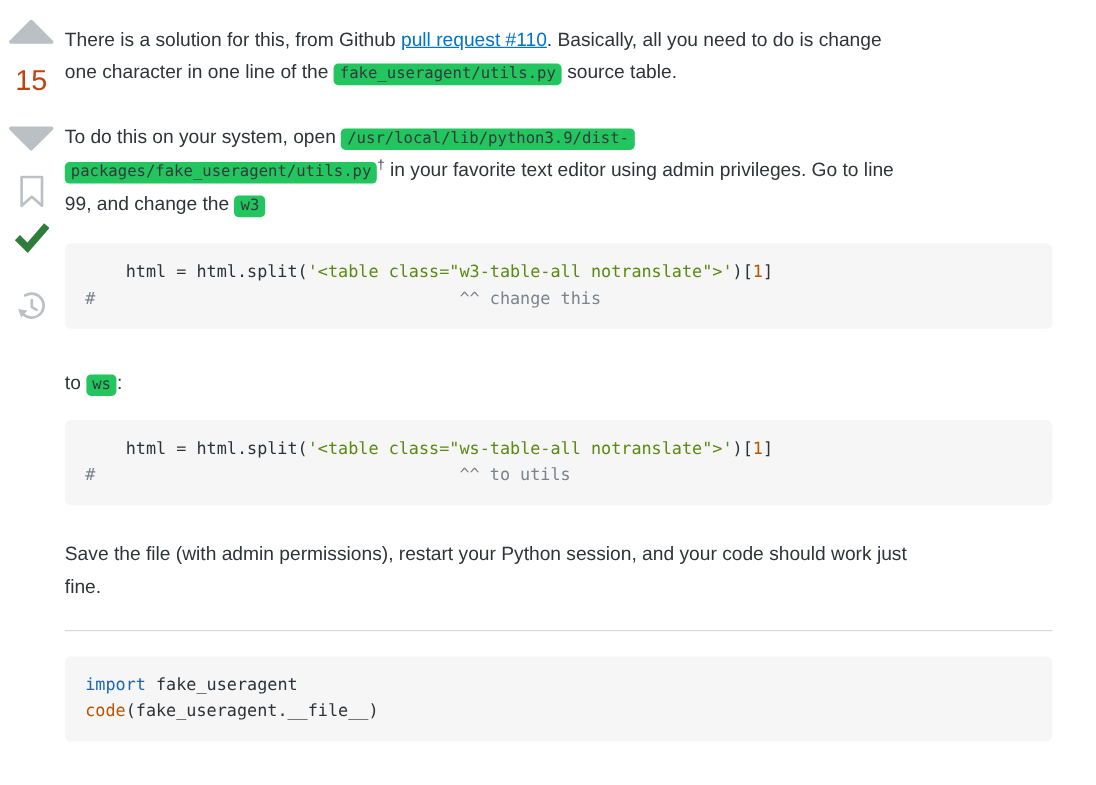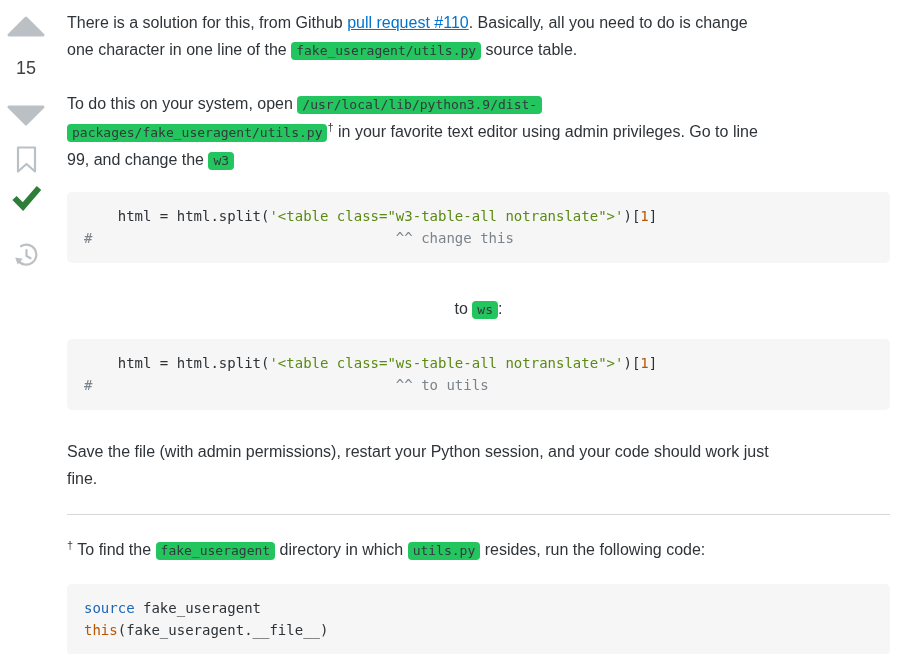--- a/index.html
+++ b/index.html
@@ -8,31 +8,31 @@
     width:913px; height:654px; overflow:hidden; background:#ffffff;
     font-family:"Liberation Sans","DejaVu Sans",sans-serif;
     color:#2f3439;
   }
   .wrap { display:flex; width:913px; }
 
   
   .sidebar { width:52px; flex:0 0 52px; display:flex; flex-direction:column; align-items:center; }
   .icon-btn { background:none; border:none; padding:0; cursor:pointer; display:block; line-height:0; }
   .vote-up   { margin-top:16px; }
-  .vote-count{ margin-top:18px; font-size:18px; line-height:26px; color:#404040; }
+  .vote-count{ margin-top:18px; font-size:24px; line-height:26px; color:#c2410c; }
   .vote-down { margin-top:24px; }
   .bookmark  { margin-top:20px; }
   .check     { margin-top:10px; line-height:0; }
   .history   { margin-top:30px; }
 
   
-  .content { margin-left:15px; width:823px; padding-top:9px; }
+  .content { margin-left:2px; width:823px; padding-top:20px; }
   .content p { margin:0 0 26px 0; font-size:16px; line-height:27px; }
   p.p2 { margin-bottom:18px; }
-  p.p3 { margin-bottom:16px;text-align:center; }
+  p.p3 { margin-bottom:16px; }
   p.p4 { margin-bottom:0; }
   p.p5 { margin-bottom:20px; }
 
   a.lnk { color:#0074cc; text-decoration:underline; }
   code.ic {
     font-family:"DejaVu Sans Mono","Liberation Mono",monospace;
     font-size:13px; background:#22c55e; color:#35393d;
     padding:1px 5px 2px 5px; border-radius:4px;
   }
   sup.dag { font-size:11px; line-height:0; color:#3b4045; vertical-align:super; }
@@ -93,18 +93,17 @@
   <div class="content">
     <p class="p1"><span>There is a solution for this, from Github </span><a class="lnk" href="#">pull request #110</a><span>. Basically, all you need to do is change</span><br><span>one character in one line of the </span><code class="ic">fake_useragent/utils.py</code><span> source table.</span></p>
     <p class="p2"><span>To do this on your system, open </span><code class="ic">/usr/local/lib/python3.9/dist-</code><br><code class="ic">packages/fake_useragent/utils.py</code><sup class="dag">†</sup><span> in your favorite text editor using admin privileges. Go to line</span><br><span>99, and change the </span><code class="ic">w3</code></p>
     <pre class="cb cb1"><span class="tok-plain">    html = html.split(</span><span class="tok-str">'&lt;table class="w3-table-all notranslate"&gt;'</span><span class="tok-plain">)[</span><span class="tok-num">1</span><span class="tok-plain">]</span>
 <span class="tok-comment">#                                    ^^ change this</span></pre>
     <p class="p3"><span>to </span><code class="ic">ws</code><span>:</span></p>
     <pre class="cb cb2"><span class="tok-plain">    html = html.split(</span><span class="tok-str">'&lt;table class="ws-table-all notranslate"&gt;'</span><span class="tok-plain">)[</span><span class="tok-num">1</span><span class="tok-plain">]</span>
 <span class="tok-comment">#                                    ^^ to utils</span></pre>
     <p class="p4"><span>Save the file (with admin permissions), restart your Python session, and your code should work just</span><br><span>fine.</span></p>
     <hr class="rule">
-    <p class="p5"><sup class="dag">†</sup><span> To find the </span><code class="ic">fake_useragent</code><span> directory in which </span><code class="ic">utils.py</code><span> resides, run the following code:</span></p>
-    <pre class="cb cb3"><span class="tok-kw">source</span><span class="tok-plain"> fake_useragent</span>
-<span class="tok-builtin">this</span><span class="tok-plain">(fake_useragent.__file__)</span></pre>
+    <pre class="cb cb3"><span class="tok-kw">import</span><span class="tok-plain"> fake_useragent</span>
+<span class="tok-builtin">code</span><span class="tok-plain">(fake_useragent.__file__)</span></pre>
   </div>
 
 </div>
 
 </body></html>

